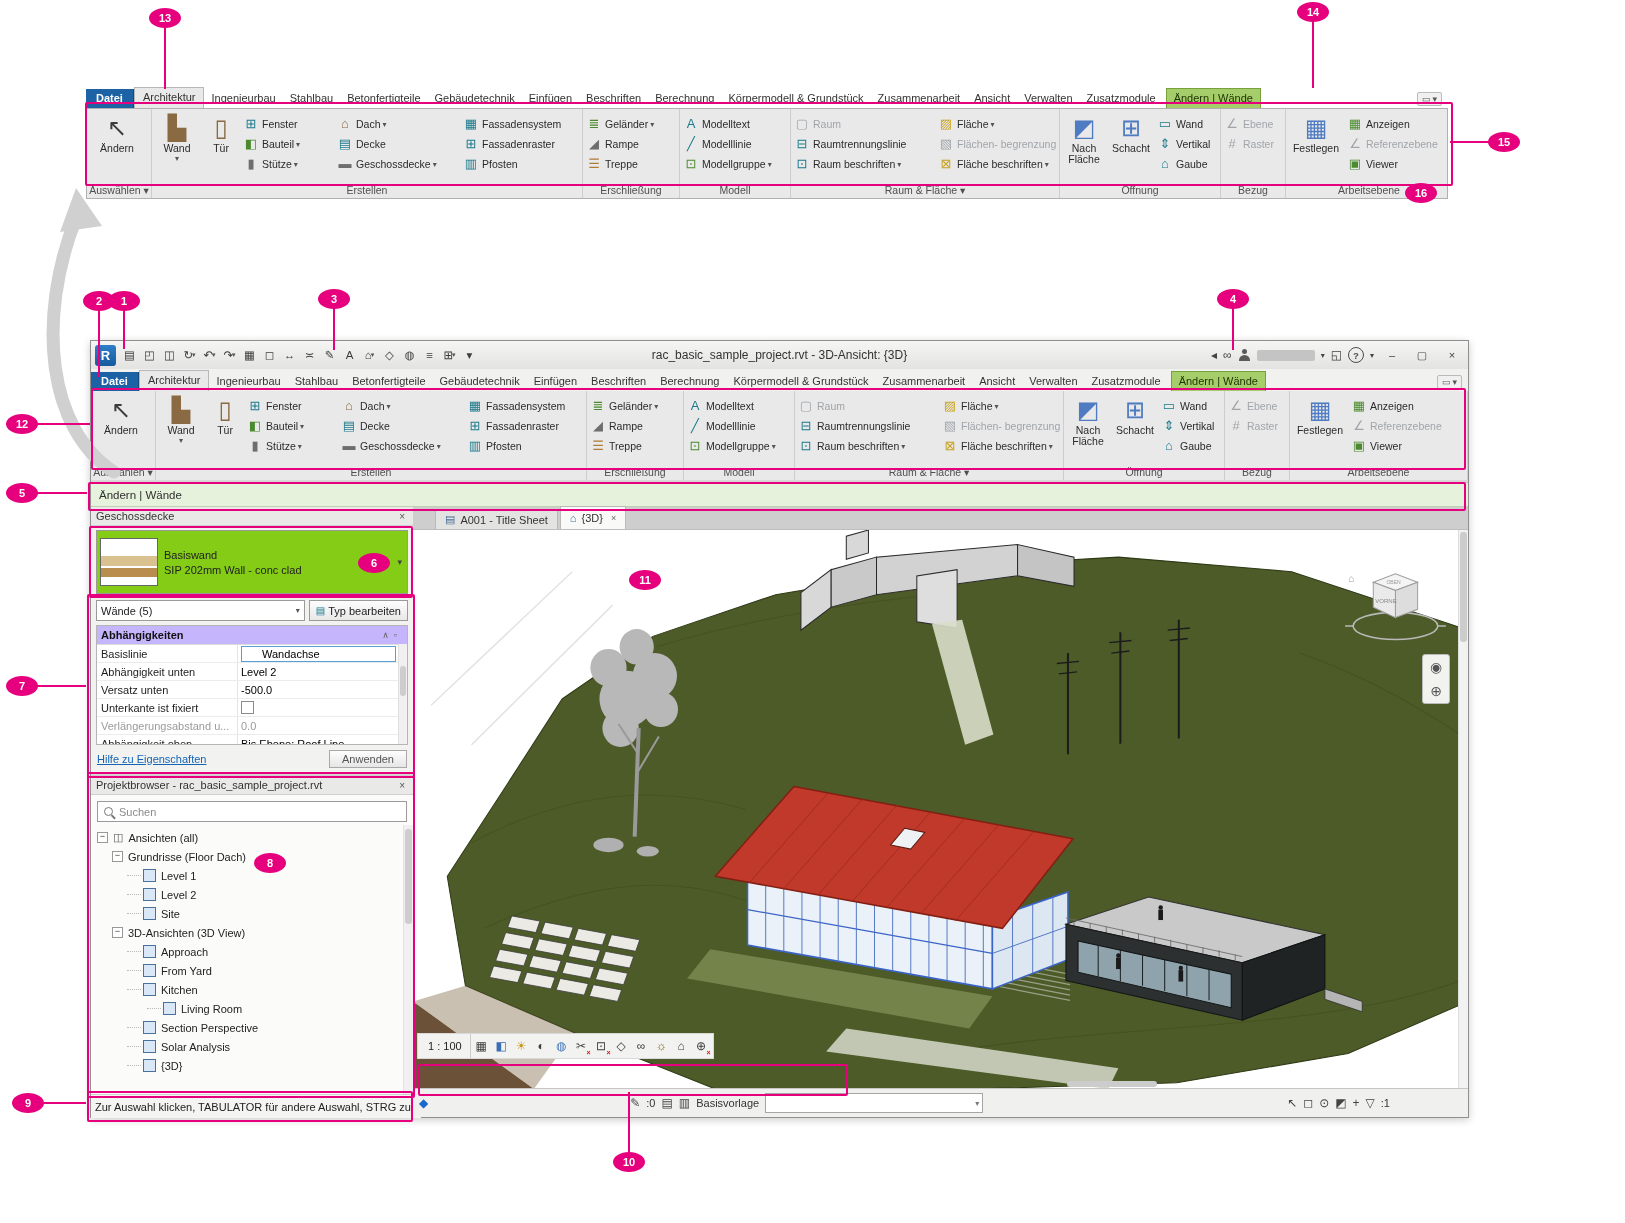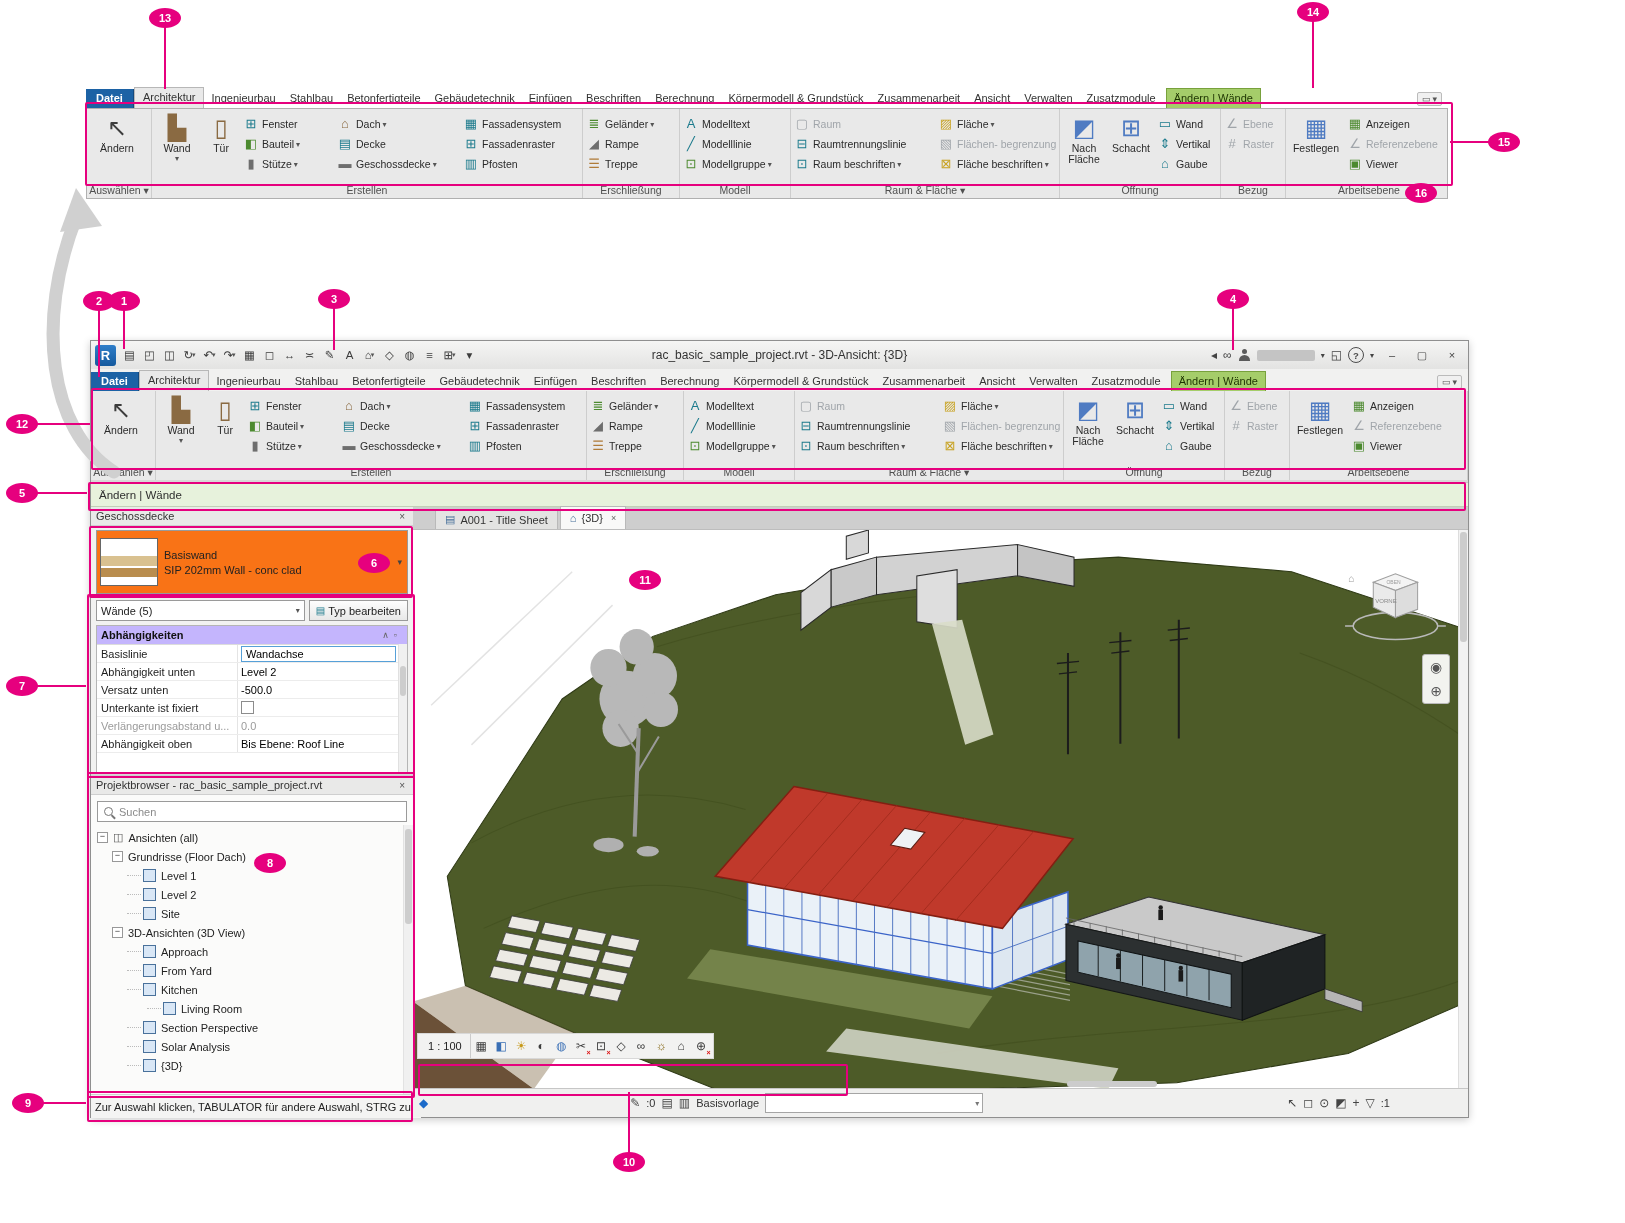--- a/index.html
+++ b/index.html
@@ -44,38 +44,38 @@
 .avatar::after{content:"";position:absolute;left:1px;top:6px;width:11px;height:6px;border-radius:6px 6px 0 0;background:#5a5a5a}
 .helpc{width:14px;height:14px;border-radius:50%;border:1.5px solid #4c4c4c;color:#4c4c4c;font-size:9.5px;font-weight:bold;display:flex;align-items:center;justify-content:center;cursor:pointer}
 .wbtn{width:24px;height:18px;display:flex;align-items:center;justify-content:center;font-size:11px;color:#444;cursor:pointer}
 #mainTabs{position:absolute;top:28px;left:0;right:0;height:22px;background:#f1f1f0}
 #mainRibbon{position:absolute;top:50px;left:0;right:0;height:89px}
 #modebar{position:absolute;left:0;top:141px;right:0;height:23px;background:#e7f2dc;border-top:1px solid #c7c7c7;border-bottom:1px solid #c2cfb6;display:flex;align-items:center;padding-left:8px;font-size:11.5px;color:#2f2f2f}
 
 #props{position:absolute;left:0;top:166px;width:322px;height:266px;background:#f2f2f1;border-right:1px solid #b5b5b5;display:flex;flex-direction:column;font-size:11px}
 .phead{height:18px;display:flex;align-items:center;background:#e9e9e8;border-bottom:1px solid #cfcfcf;padding:0 5px;color:#333;flex:0 0 18px}
 .phead .x{margin-left:auto;color:#555;font-size:10px;cursor:pointer;padding:0 3px}
-.typesel{margin:4px 5px 2px;background:#f97316;border:1px solid #9a9a9a;height:56px;display:flex;align-items:center;padding:3px;gap:6px;cursor:pointer;flex:0 0 56px}
+.typesel{margin:4px 5px 2px;background:#84cc16;border:1px solid #9a9a9a;height:56px;display:flex;align-items:center;padding:3px;gap:6px;cursor:pointer;flex:0 0 56px}
 .thumb{width:56px;height:46px;border:1px solid #666;background:linear-gradient(180deg,#fff 0 12%,#333 12% 14%,#fff 14% 38%,#d9c190 38% 58%,#fff 58% 62%,#b98d4e 62% 82%,#fff 82%)}
 .tstext{flex:1}
 .tsa,.tsb{font-size:11px;color:#222}
 .tsb{margin-top:3px}
 .tsarrow{align-self:stretch;display:flex;align-items:center;color:#444;font-size:9px;padding:0 2px}
 .filterrow{display:flex;align-items:center;margin:4px 5px;gap:4px;flex:0 0 19px}
 .wfilter{flex:1;background:#fff;border:1px solid #9a9a9a;height:19px;display:flex;align-items:center;padding:0 4px;color:#222;cursor:pointer}
 .wfilter .c{margin-left:auto;font-size:8px;color:#555}
 .edittype{background:linear-gradient(#fdfdfd,#e8e8e8);border:1px solid #9a9a9a;height:19px;display:flex;align-items:center;gap:3px;padding:0 6px;cursor:pointer;color:#222;white-space:nowrap}
 .etic{font-size:10px;color:#1b7a8c}
 .grid{margin:0 5px;background:#fff;border:1px solid #b5b5b5;flex:1;position:relative;overflow:hidden}
 .ghead{display:flex;height:18px;align-items:center;background:#c4b5fd;border-bottom:1px solid #dcdcdc;font-weight:bold;color:#111;padding-left:4px}
 .ghead .gi{margin-left:auto;display:flex;gap:5px;padding-right:10px;color:#666;font-weight:normal;font-size:9px}
 .grow{display:flex;height:17px;align-items:flex-end;border-bottom:1px solid #ececec}
 .gl{flex:0 0 136px;padding-left:4px;color:#1d1d1d;white-space:nowrap;overflow:hidden;border-right:1px solid #e4e4e4;height:100%;display:flex;align-items:center}
 .gv{flex:1;padding:0 3px;display:flex;align-items:center;height:100%;white-space:nowrap;overflow:hidden;margin-right:8px}
-.inp{flex:1;border:1px solid #56a0d8;height:14px;display:flex;align-items:center;padding:0 4px;background:#fff}
+.inp{flex:1;border:1px solid #56a0d8;height:14px;display:flex;align-items:center;padding:0 20px;background:#fff}
 .cb{width:11px;height:11px;border:1px solid #8c8c8c;background:#fff;cursor:pointer}
 .gdis{color:#9b9b9b !important}
 .gscroll{position:absolute;right:0;top:18px;bottom:0;width:8px;background:#f0f0f0;border-left:1px solid #e0e0e0}
 .gthumb{position:absolute;right:1px;top:22px;width:6px;height:30px;background:#cdcdcd;border-radius:3px}
 .pfoot{height:24px;display:flex;align-items:center;padding:2px 6px;flex:0 0 24px}
 .plink{color:#1464b4;text-decoration:underline;cursor:pointer}
 .applybtn{margin-left:auto;background:linear-gradient(#fefefe,#e6e6e6);border:1px solid #a8a8a8;padding:2px 12px;color:#555;cursor:pointer}
 
 #browser{position:absolute;left:0;top:434px;width:322px;height:318px;background:#fbfbfa;border-right:1px solid #b5b5b5;border-top:1px solid #cfcfcf;display:flex;flex-direction:column;font-size:11px}
 .bsearch{margin:6px 6px 3px;height:19px;border:1px solid #9a9a9a;background:#fff;display:flex;align-items:center;gap:6px;padding:0 6px;flex:0 0 19px}
@@ -748,20 +748,24 @@
           <div class="grow">
             <div class="gl">Abhängigkeit oben</div>
             <div class="gv">
               <span>Bis Ebene: Roof Line</span>
             </div>
           </div>
         </div>
       <div class="gscroll">
           <div class="gthumb"></div>
         </div>
+    </div>
+    <div class="pfoot">
+      <span class="plink">Hilfe zu Eigenschaften</span>
+      <span class="applybtn">Anwenden</span>
     </div>
   </div>
 
   <div id="browser">
     <div class="phead">
         <span>Projektbrowser - rac_basic_sample_project.rvt</span>
         <span class="x">×</span>
       </div>
     <div class="bsearch">
         <span class="mag"></span>

